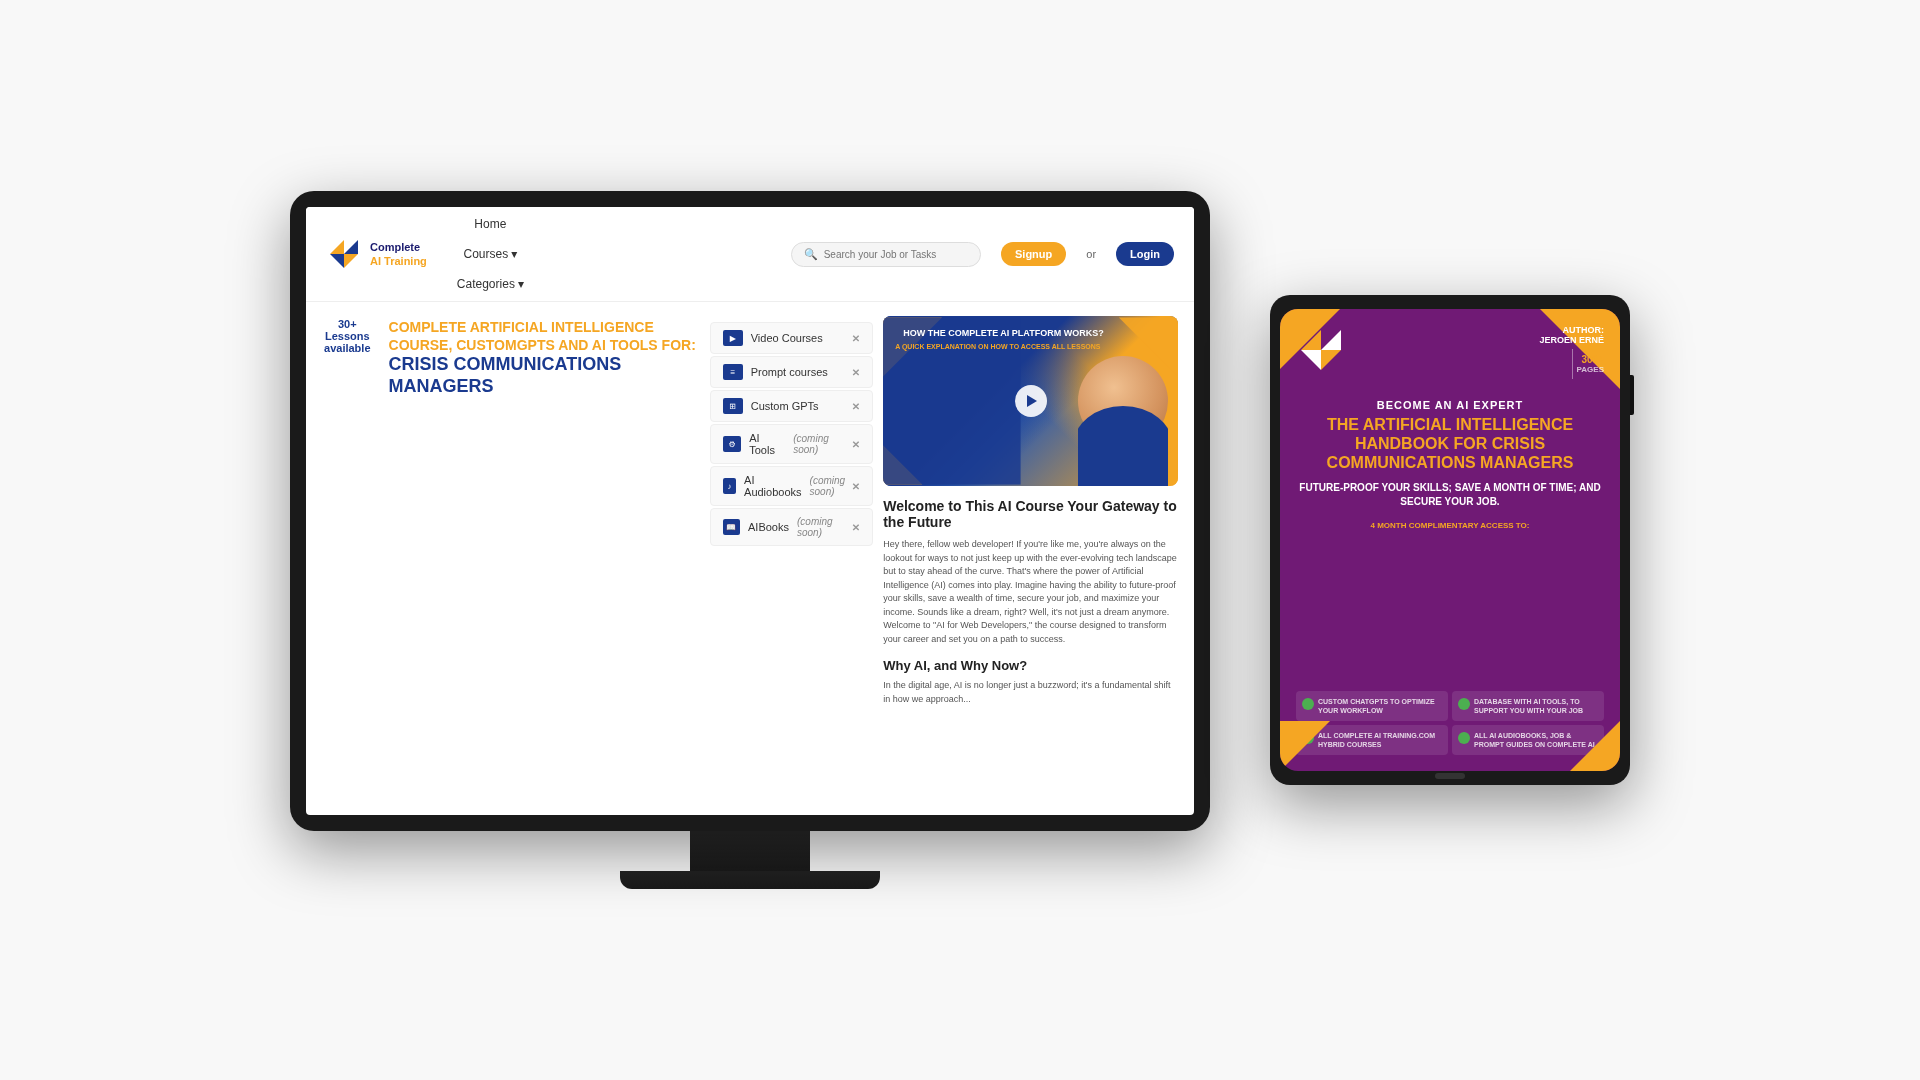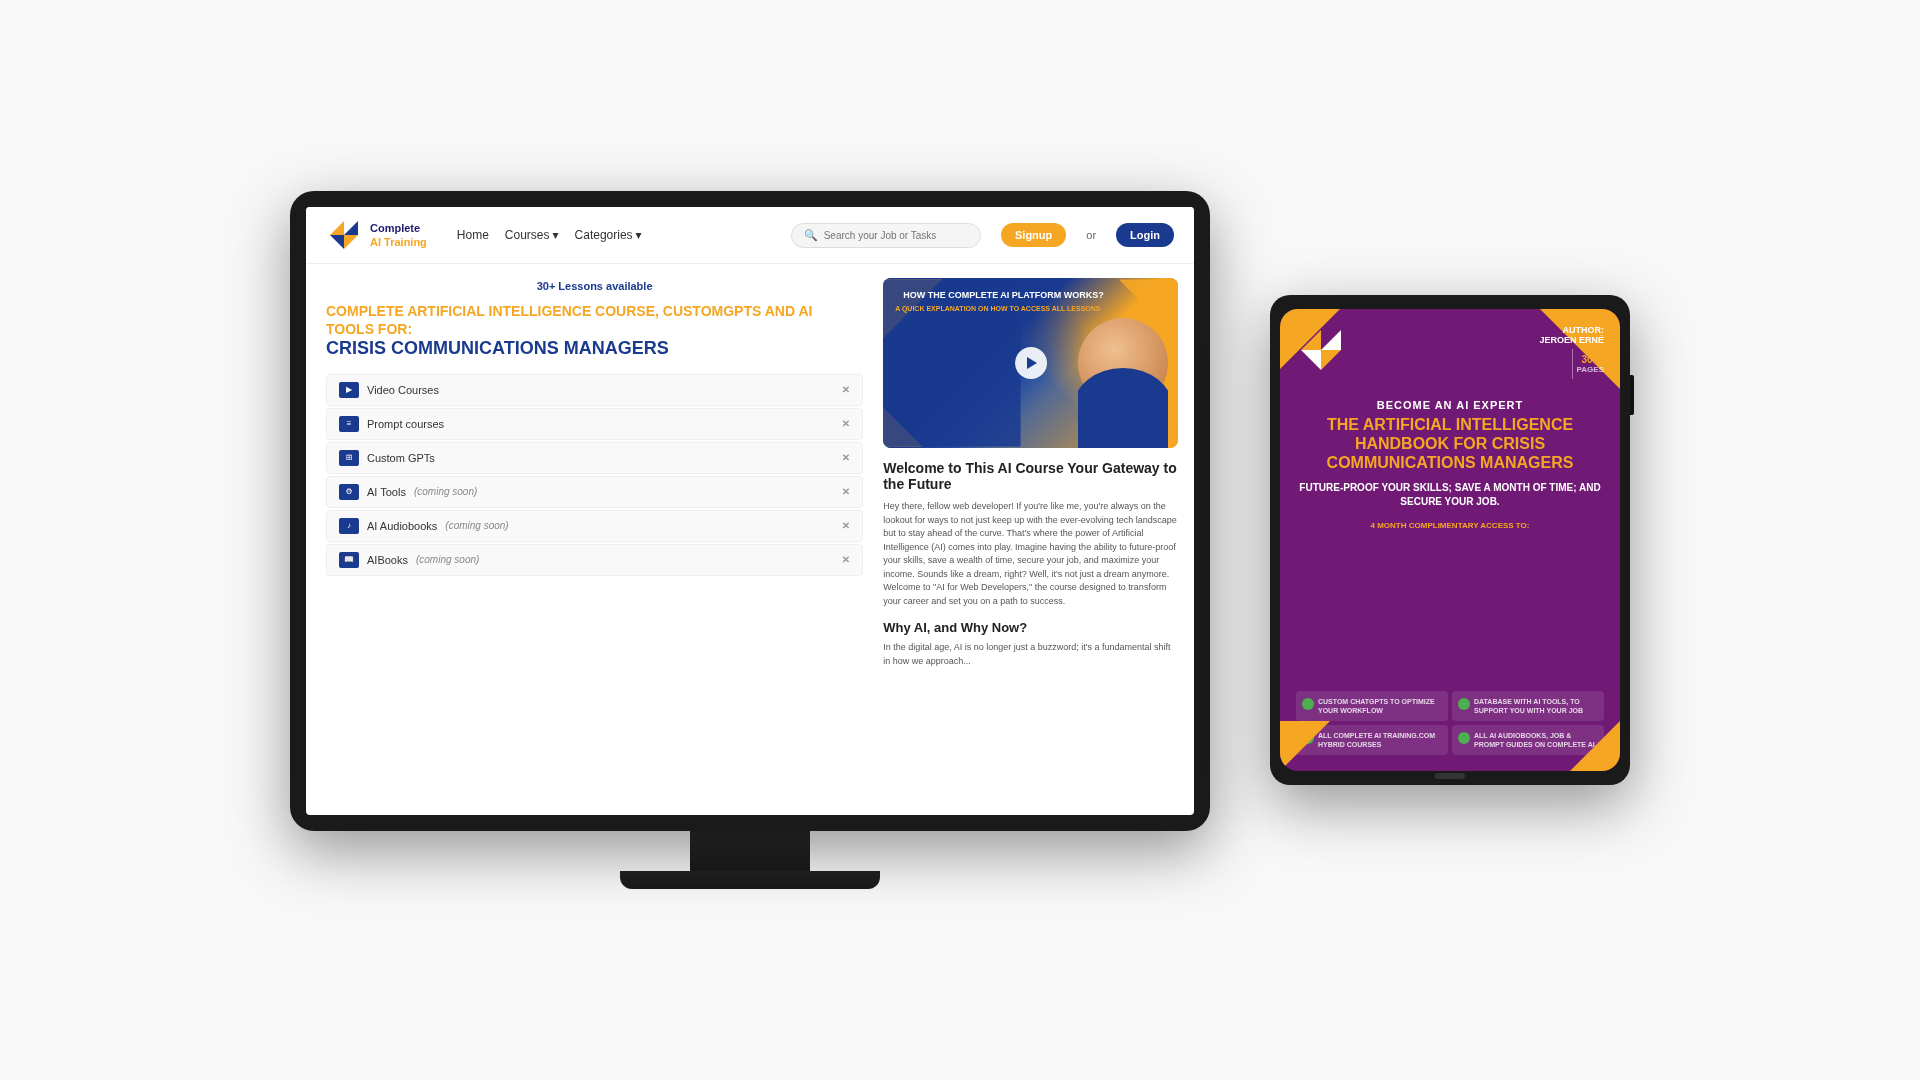--- a/index.html
+++ b/index.html
@@ -99,20 +99,21 @@
     }
     .logo-text .training {
       color: #f5a623;
     }
 
     .nav-links {
       display: flex;
       gap: 16px;
       margin-left: 10px;
       align-items: center;
+      flex-direction: column;
     }
 
     .nav-link {
       font-size: 12px;
       color: #333;
       cursor: pointer;
       display: flex;
       align-items: center;
       gap: 3px;
     }
@@ -172,23 +173,23 @@
 
     
     .website-content {
       display: flex;
       flex: 1;
       overflow: hidden;
     }
 
     .left-panel {
       width: 65%;
-      padding: 16px 20px;
-      display: flex;
-      flex-direction: column;
+      padding: 16px 10px;
+      display: flex;
+      flex-direction: row;
       gap: 10px;
     }
 
     .lessons-badge {
       color: #1a3a8f;
       font-size: 11px;
       font-weight: 600;
       text-align: center;
     }
 

